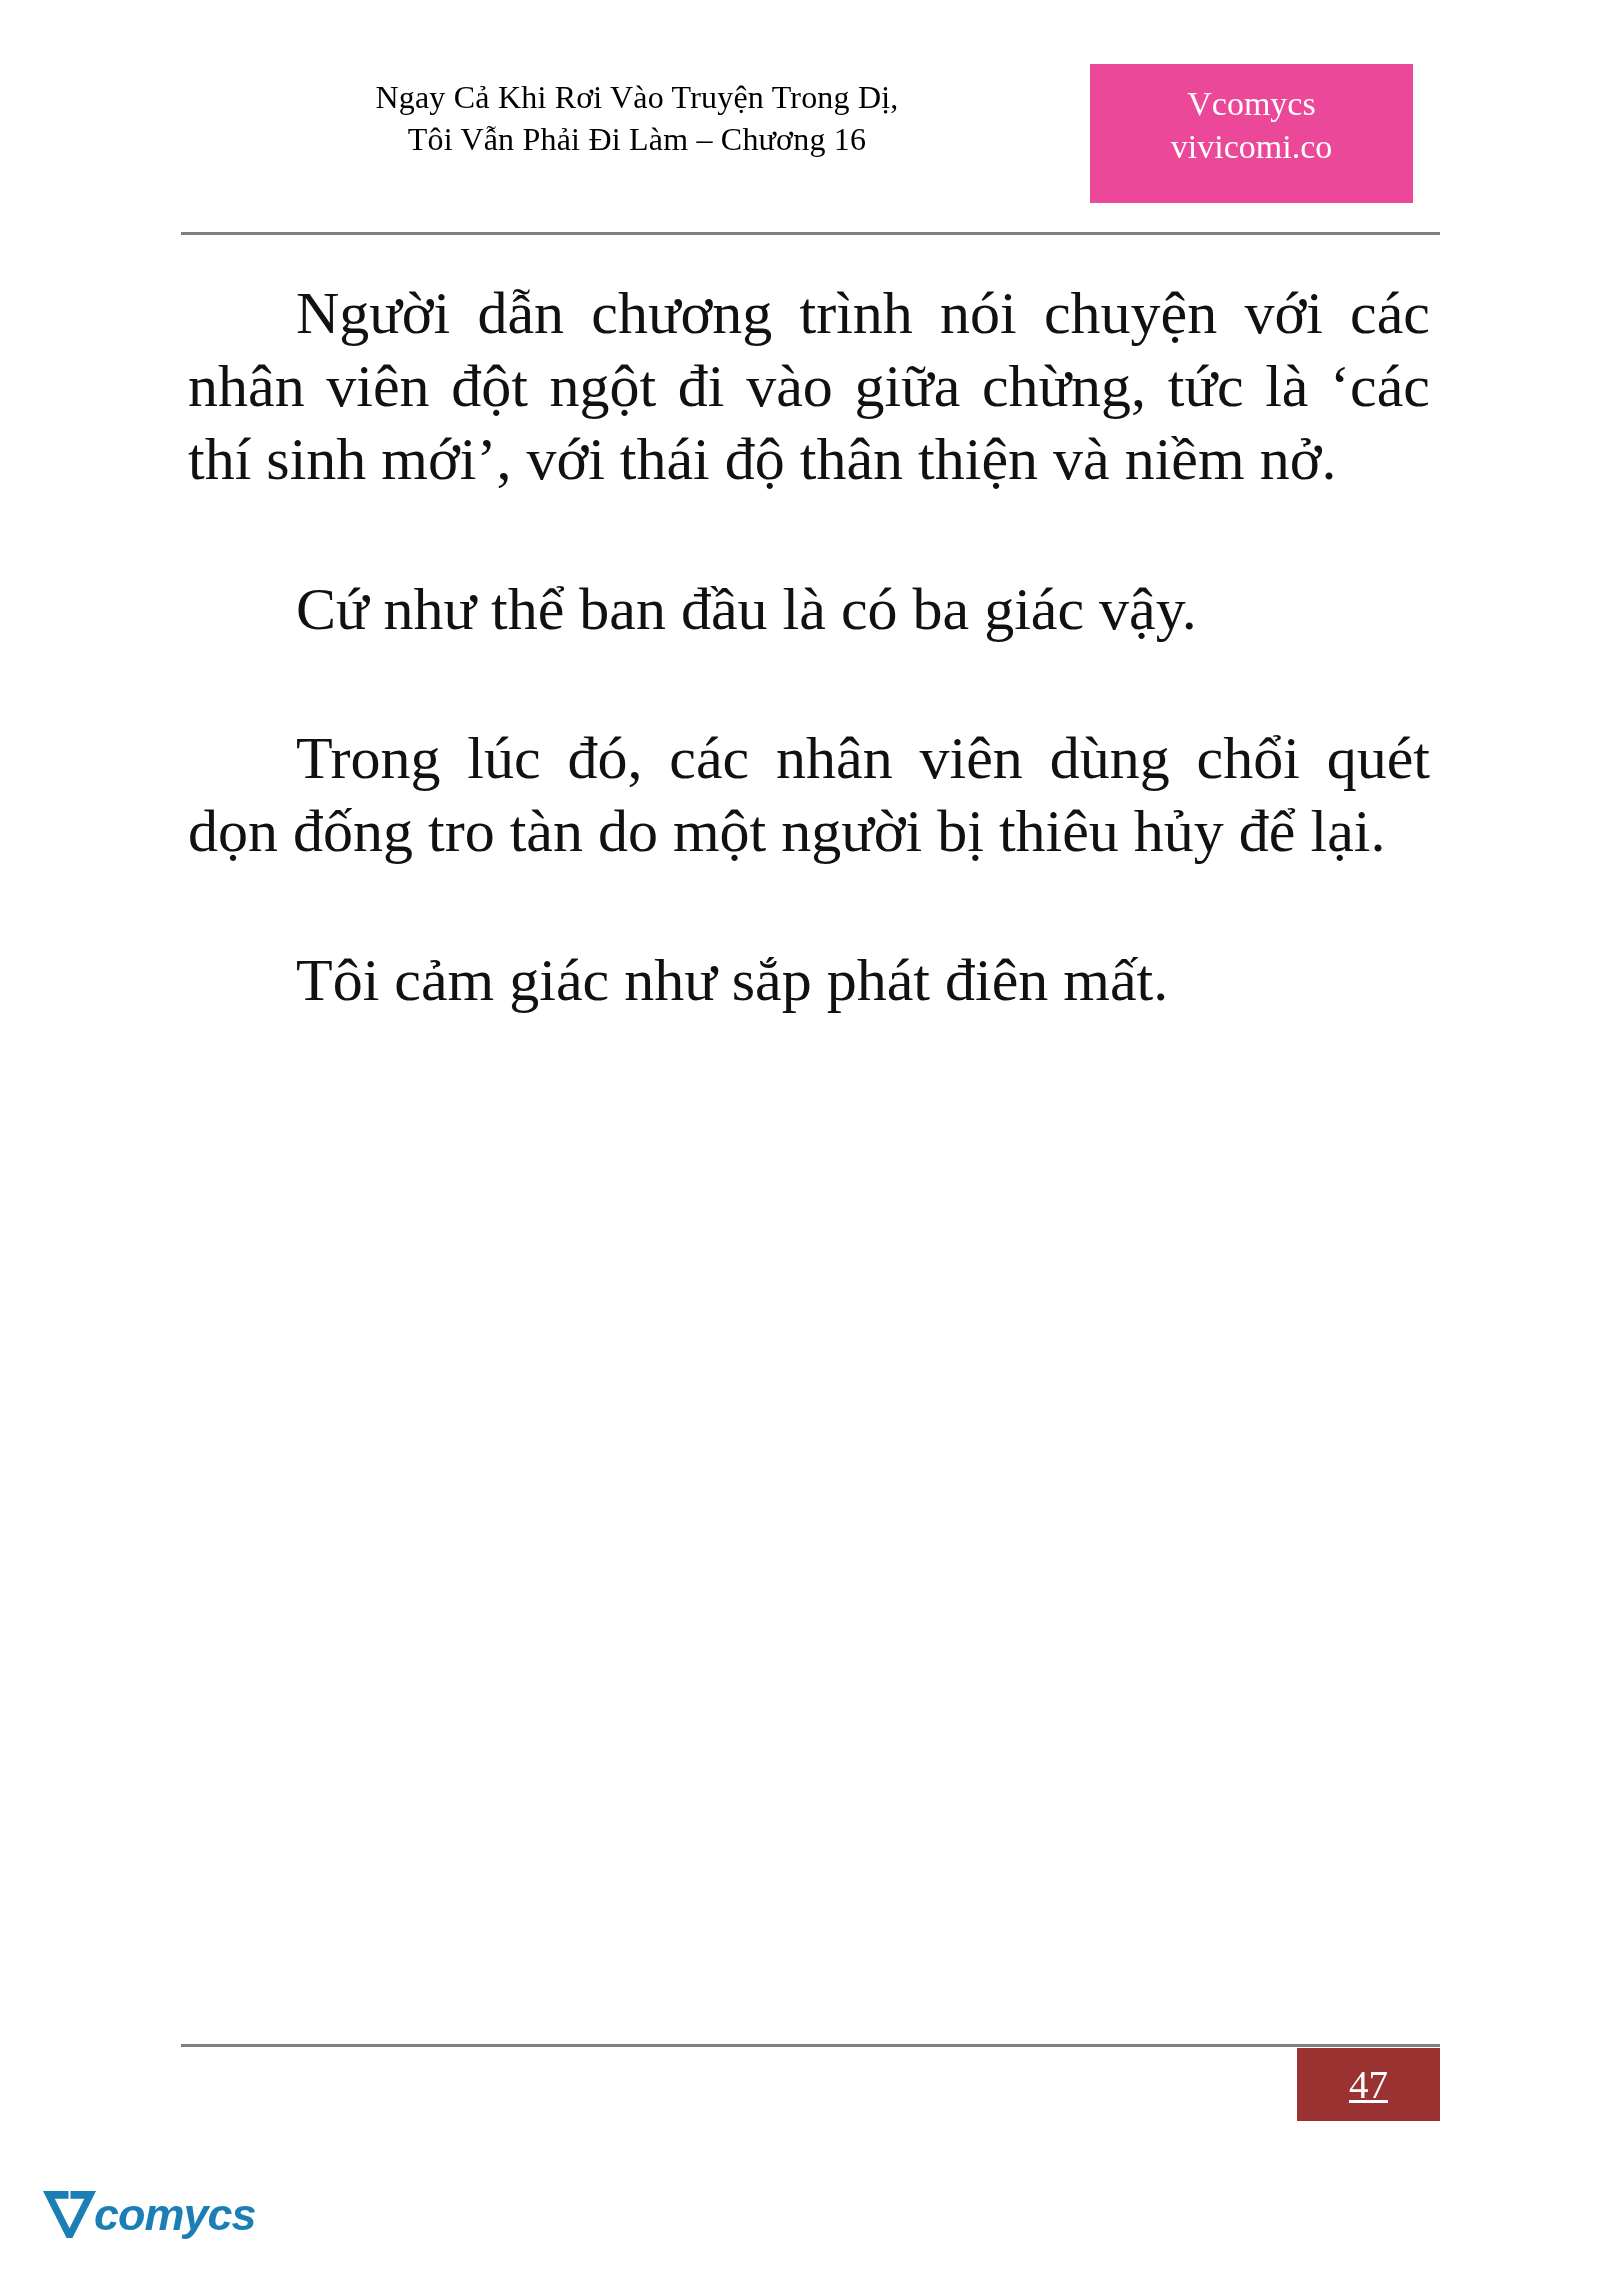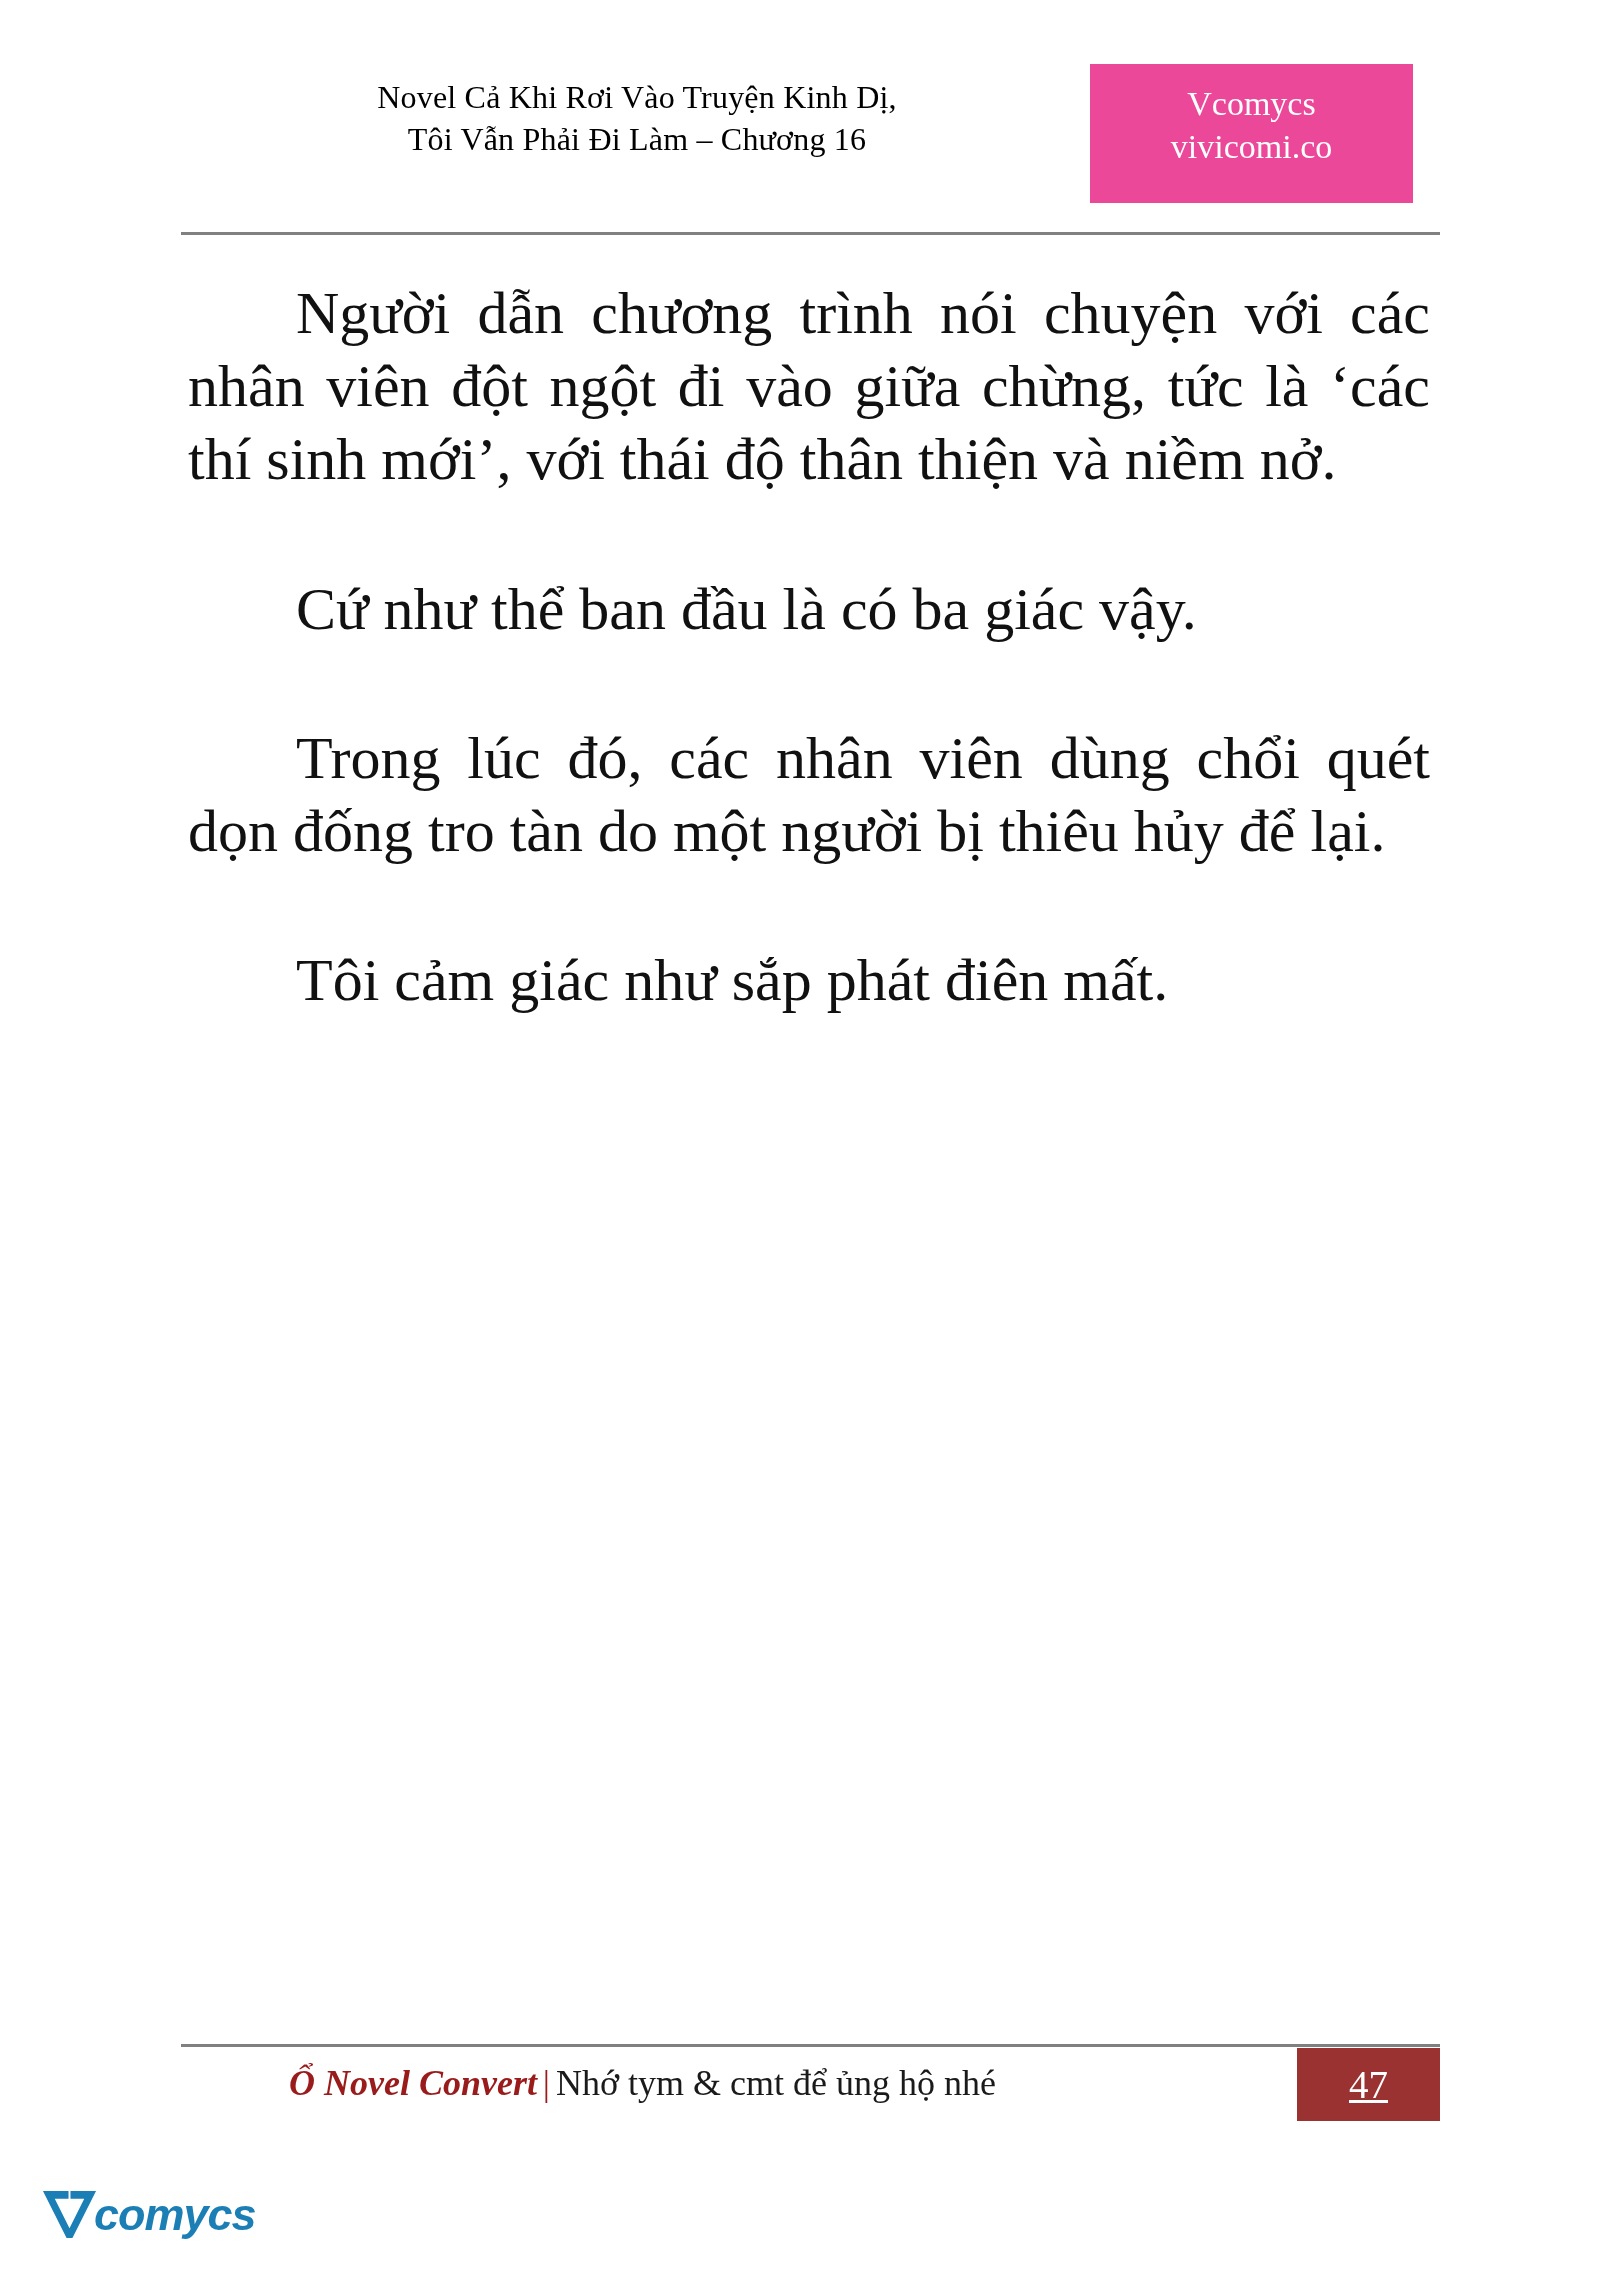--- a/index.html
+++ b/index.html
@@ -171,42 +171,39 @@
     height: 57px;
   }
 </style>
 </head>
 <body>
 
 <div class="page">
 
   <div class="header">
     <div class="header-title">
-      <span class="line1">Novel Cả Khi Rơi Vào Truyện Kinh Dị,</span>
+      <span class="line1">Ngay Cả Khi Rơi Vào Truyện Trong Dị,</span>
       <span class="line2">Tôi Vẫn Phải Đi Làm – Chương 16</span>
     </div>
     <div class="header-badge">
       <span>Vcomycs</span>
       <span>vivicomi.co</span>
     </div>
   </div>
   <div class="header-rule"></div>
 
   <div class="content">
     <p class="para">Người dẫn chương trình nói chuyện với các nhân viên đột ngột đi vào giữa chừng, tức là ‘các thí sinh mới’, với thái độ thân thiện và niềm nở.</p>
     <p class="para nojust">Cứ như thể ban đầu là có ba giác vậy.</p>
     <p class="para">Trong lúc đó, các nhân viên dùng chổi quét dọn đống tro tàn do một người bị thiêu hủy để lại.</p>
     <p class="para last">Tôi cảm giác như sắp phát điên mất.</p>
   </div>
 
   <div class="footer-rule"></div>
   <div class="footer">
-    <div class="footer-text">
-      <span class="footer-brand">Ổ Novel Convert</span><span class="footer-sep">|</span><span class="footer-note">Nhớ tym &amp; cmt để ủng hộ nhé</span>
-    </div>
     <div class="page-number">
       <span>47</span>
     </div>
   </div>
 
   <div class="watermark">
     <svg class="wm-mark" viewBox="0 0 62 58">
       <path d="M4 6 L30 6 L30 14 L16 14 L31 44 L46 14 L32 14 L32 6 L58 6 L34 54 L28 54 Z" fill="#1b7fb5"></path>
     </svg>
     <div class="wm-text">comycs</div>

